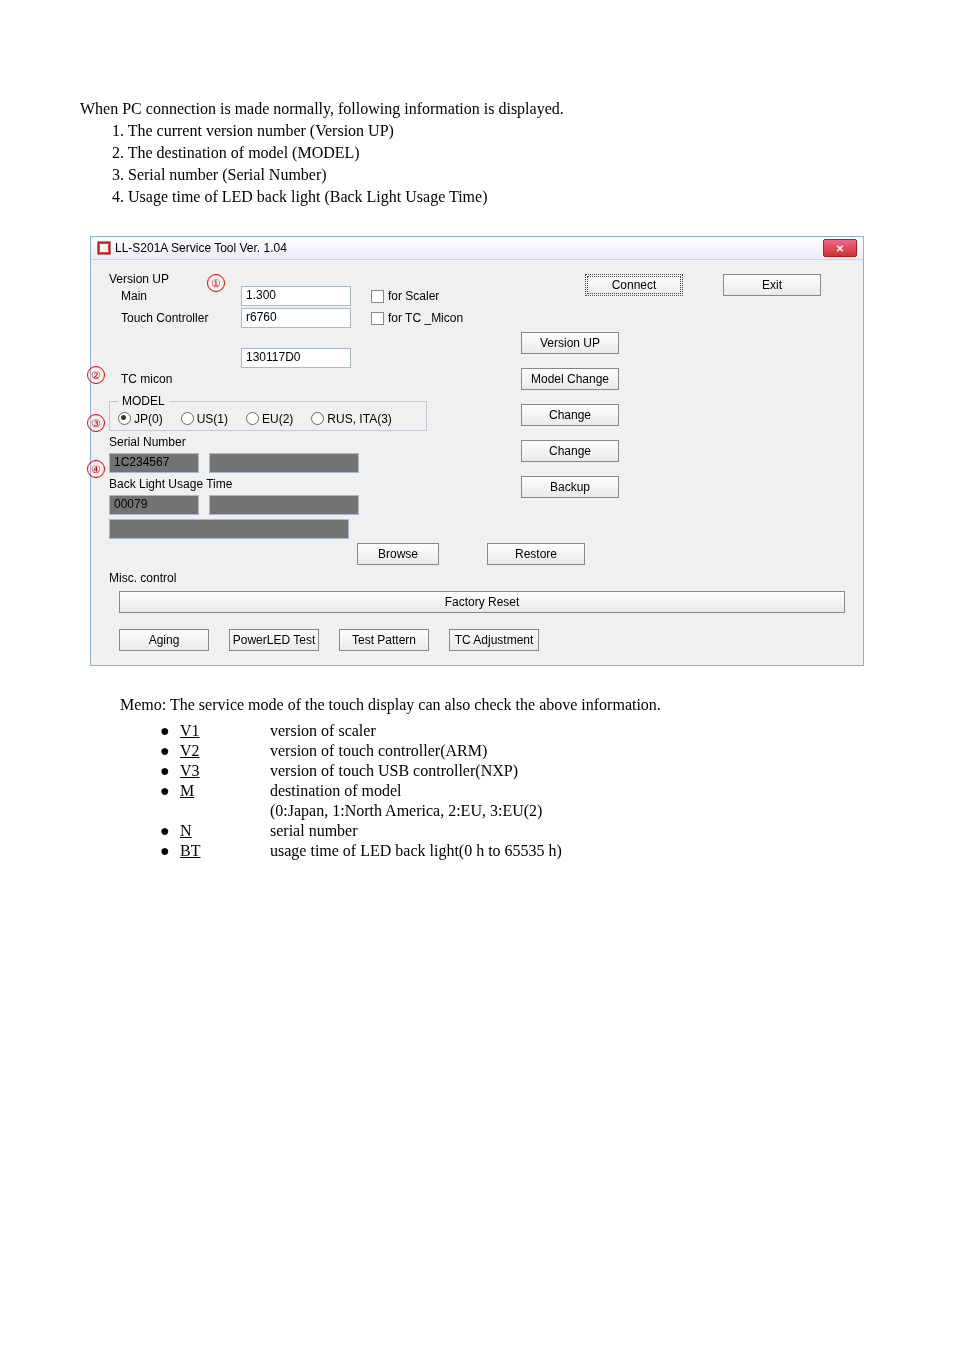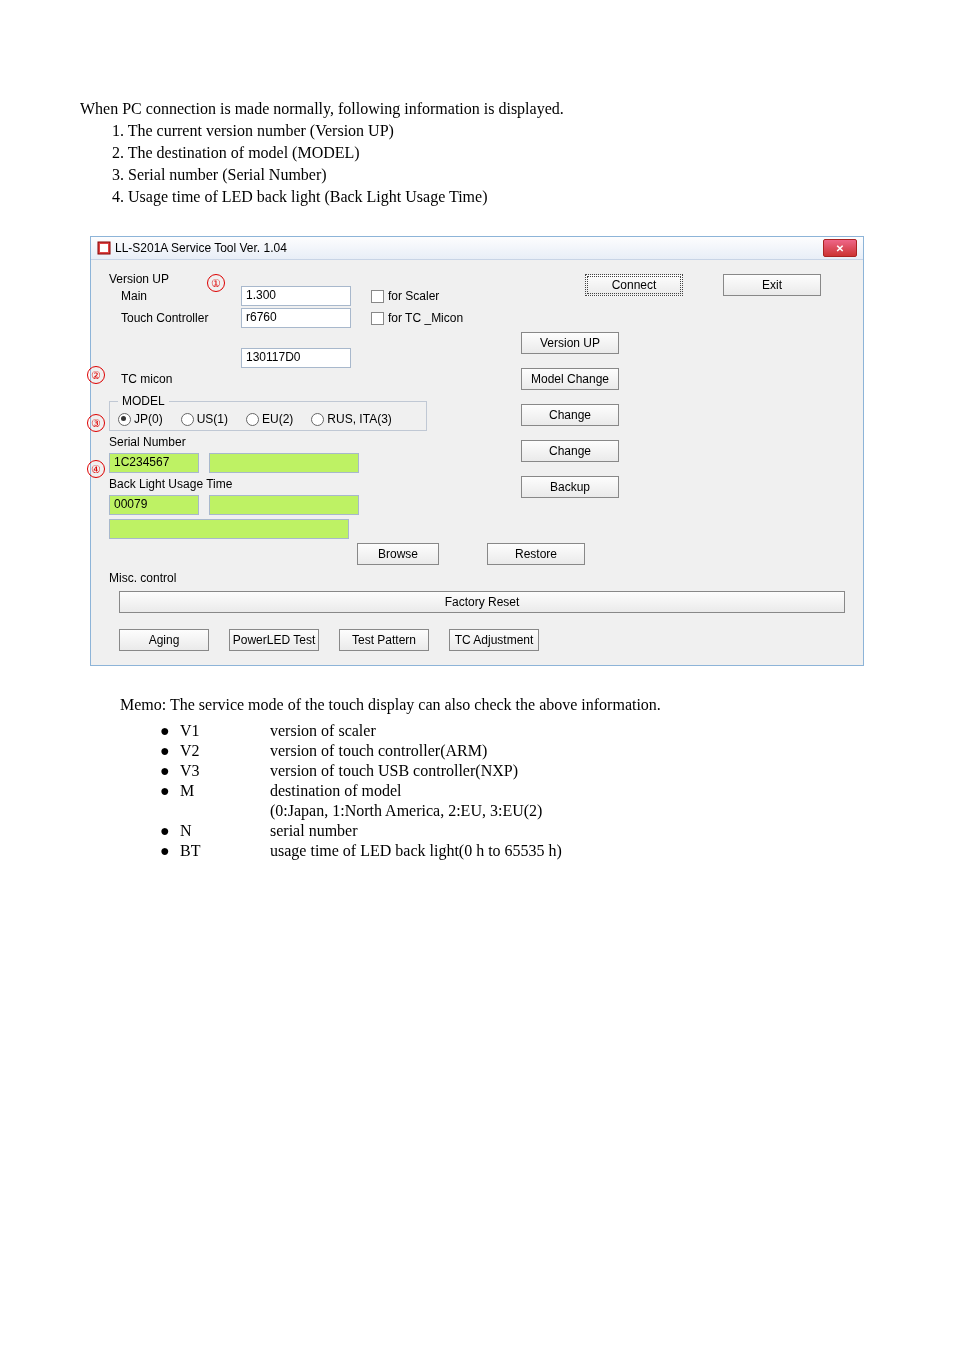--- a/index.html
+++ b/index.html
@@ -74,42 +74,42 @@
   }
   .chk { margin-left: 20px; display: flex; align-items: center; gap: 4px; }
   .chkbox { width:11px; height:11px; border:1px solid #888; background:#fff; }
   fieldset.model {
     border: 1px solid #c0c8d4;
     margin: 6px 0 4px 0;
     padding: 4px 8px;
     position: relative;
   }
   fieldset.model legend { font-size: 12px; padding: 0 4px; }
-  .radio { display: flex; align-items: center; gap: 3px; margin-right: 18px; }
+  .radio { display: flex; align-items: flex-start; gap: 3px; margin-right: 18px; }
   .radiodot { width:11px; height:11px; border:1px solid #666; border-radius:50%; background:#fff; position:relative; }
   .radiodot.sel::after { content:""; position:absolute; left:2px; top:2px; width:5px; height:5px; background:#333; border-radius:50%; }
   .inlineinput {
-    border: 1px solid #a8b8cc; background:#bef264; padding:1px 4px; height:16px; font-size:12px;
+    border: 1px solid #a8b8cc; background:#737373; padding:1px 4px; height:16px; font-size:12px;
   }
   .pairrow { display:flex; align-items:center; gap:10px; margin:4px 0; }
   .misc-label { margin-top: 6px; }
   .bottomrow { display:flex; gap:20px; margin-top:16px; align-items:center; }
   .bottomrow .winbtn { min-width: 88px; }
   .circ {
     position:absolute;
     width:16px; height:16px; border:1px solid #d00; border-radius:50%;
     color:#d00; font-size:11px; display:flex; align-items:center; justify-content:center;
     font-family: serif;
     background:transparent;
   }
   .memo { margin: 30px 60px 8px 60px; }
   .defs { margin-left: 100px; }
   .defrow { display:flex; align-items:flex-start; margin-bottom:2px; }
   .bullet { width:20px; }
-  .code { width:90px; }
+  .code { width:90px;text-decoration:underline; }
   .desc { flex:1; }
   .right-action-col { position:absolute; left:430px; top:12px; display:flex; flex-direction:column; gap:14px; }
 </style>
 </head>
 <body>
 
 <div class="intro">When PC connection is made normally, following information is displayed.</div>
 <div class="numlist">1. The current version number (Version UP)</div>
 <div class="numlist">2. The destination of model (MODEL)</div>
 <div class="numlist">3. Serial number (Serial Number)</div>

